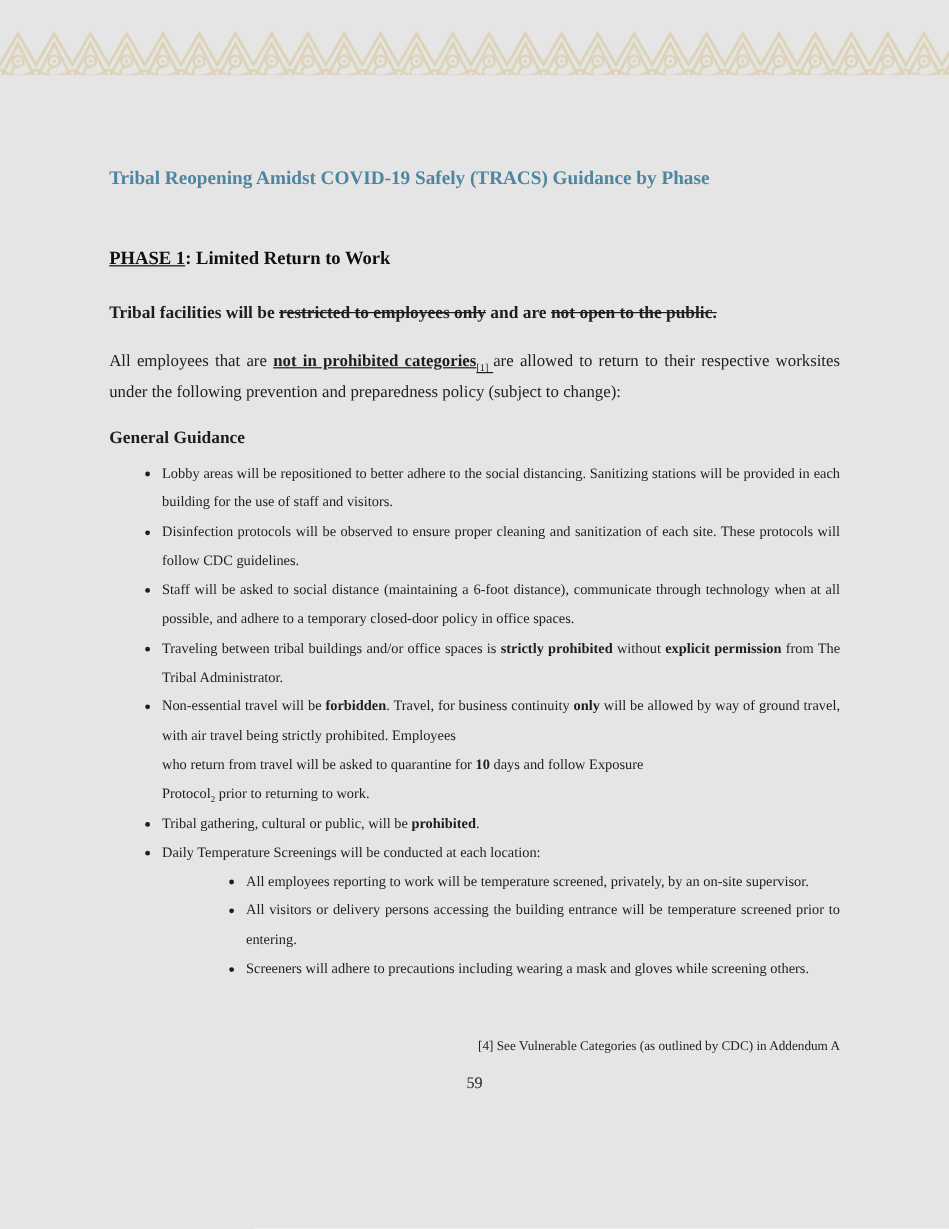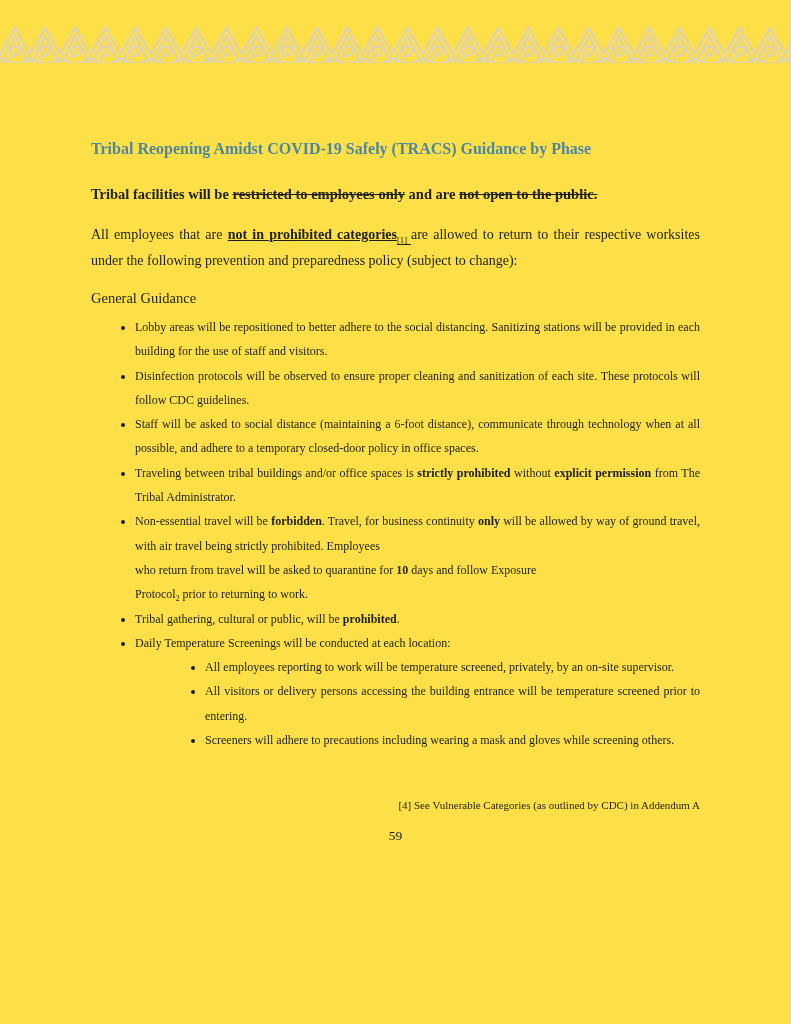--- a/index.html
+++ b/index.html
@@ -1,26 +1,26 @@
 <!DOCTYPE html>
 <html><head>
 <meta charset="utf-8">
 <style>
   html,body{margin:0;padding:0;background:#ffffff;}
   .page{
-    position:relative;width:791px;height:1024px;margin:0;background:#fde047;overflow:hidden;
+    position:relative;width:791px;height:1024px;margin:0;background:#e5e5e5;overflow:hidden;
     font-family:"Liberation Serif","DejaVu Serif",serif;color:#1e1e1e;
   }
   .band{position:absolute;top:25px;left:0;width:791px;height:38px;}
   .content{position:absolute;top:0;left:91px;width:609px;}
   .title{margin:139px 0 0;font-size:16px;line-height:19px;font-weight:bold;color:#4e86a0;}
   .phase{margin:48px 0 0;font-size:15.5px;line-height:19px;font-weight:bold;color:#101010;}
   .facilities{margin:27px 0 0;font-size:14.5px;line-height:18px;font-weight:bold;}
   .intro{margin:19px 0 0;font-size:14px;line-height:26px;text-align:justify;}
-  .gg-heading{margin:15px 0 7px;font-size:14.5px;line-height:18px;font-weight:normal;}
+  .gg-heading{margin:15px 0 7px;font-size:14.5px;line-height:18px;font-weight:bold;}
   ul.lvl1{margin:8px 0 0;padding:0 0 0 44px;list-style:disc;}
   ul.lvl2{margin:0;padding:0 0 0 70px;list-style:disc;font-family:Liberation Serif, serif;}
   li{font-size:12px;line-height:24.3px;text-align:justify;}
   li::marker{font-size:12px;}
   .footnote{margin:47px 0 0;font-size:11px;line-height:13px;text-align:right;}
   .pagenum{margin:16px 0 0;font-size:13.5px;text-align:center;}
   .b{font-weight:bold;}
   .u{text-decoration:underline;}
   .strike{text-decoration:line-through;}
   sub{font-size:0.62em;line-height:0;}
@@ -44,20 +44,21 @@
         </g>
       </pattern>
     </defs>
     <rect x="0" y="0" width="791" height="38" fill="url(#wavePat)"></rect>
   </svg>
 
   <div class="content">
 
     <h1 class="title">Tribal Reopening Amidst COVID-19 Safely (TRACS) Guidance by Phase</h1>
 
+    <h2 class="phase"><span class="b u">PHASE 1</span><span class="b">: Limited Return to Work</span></h2>
 
     <p class="facilities"><span class="b">Tribal facilities will be </span><span class="b strike">restricted to employees only</span><span class="b"> and are </span><span class="b strike">not open to the public.</span></p>
 
     <p class="intro"><span>All employees that are </span><span class="b u">not in prohibited categories</span><sub class="u">[1] </sub><span>are allowed to return to their respective worksites under the following prevention and preparedness policy (subject to change):</span></p>
 
     <h3 class="gg-heading">General Guidance</h3>
 
     <ul class="lvl1">
       <li><span>Lobby areas will be repositioned to better adhere to the social distancing. Sanitizing stations will be provided in each building for the use of staff and visitors.</span></li>
       <li><span>Disinfection protocols will be observed to ensure proper cleaning and sanitization of each site. These protocols will follow CDC guidelines.</span></li>

